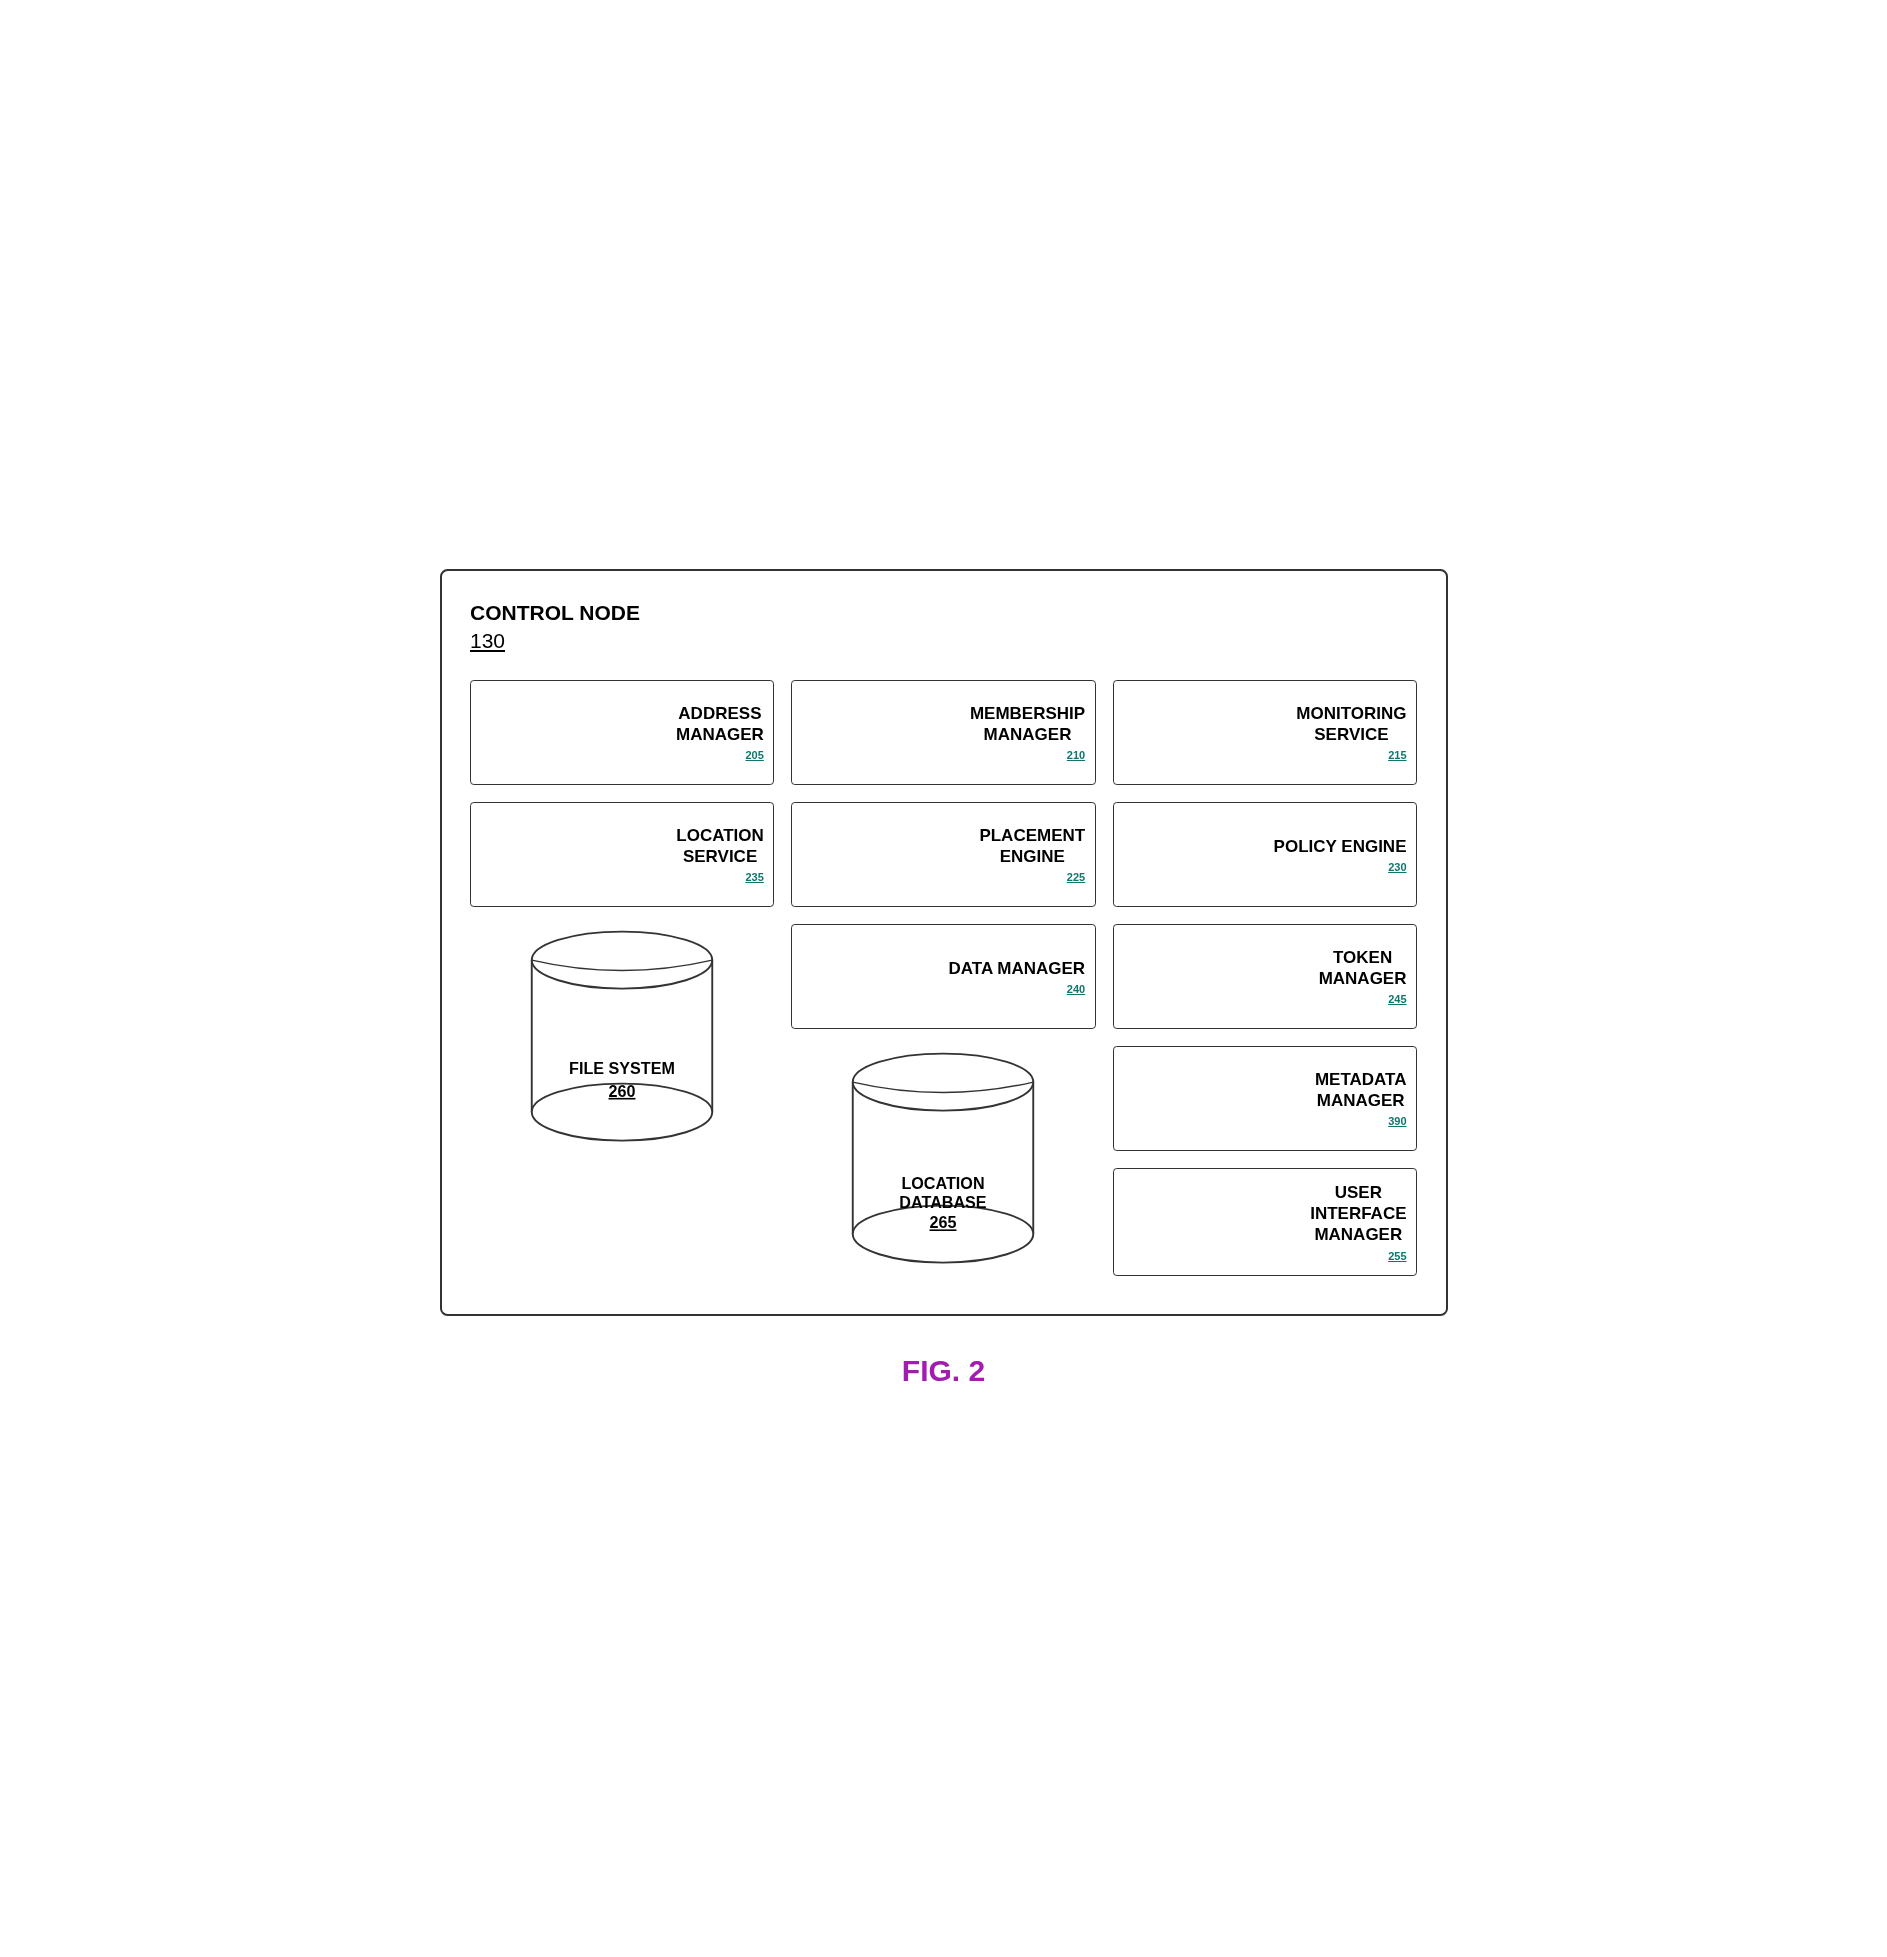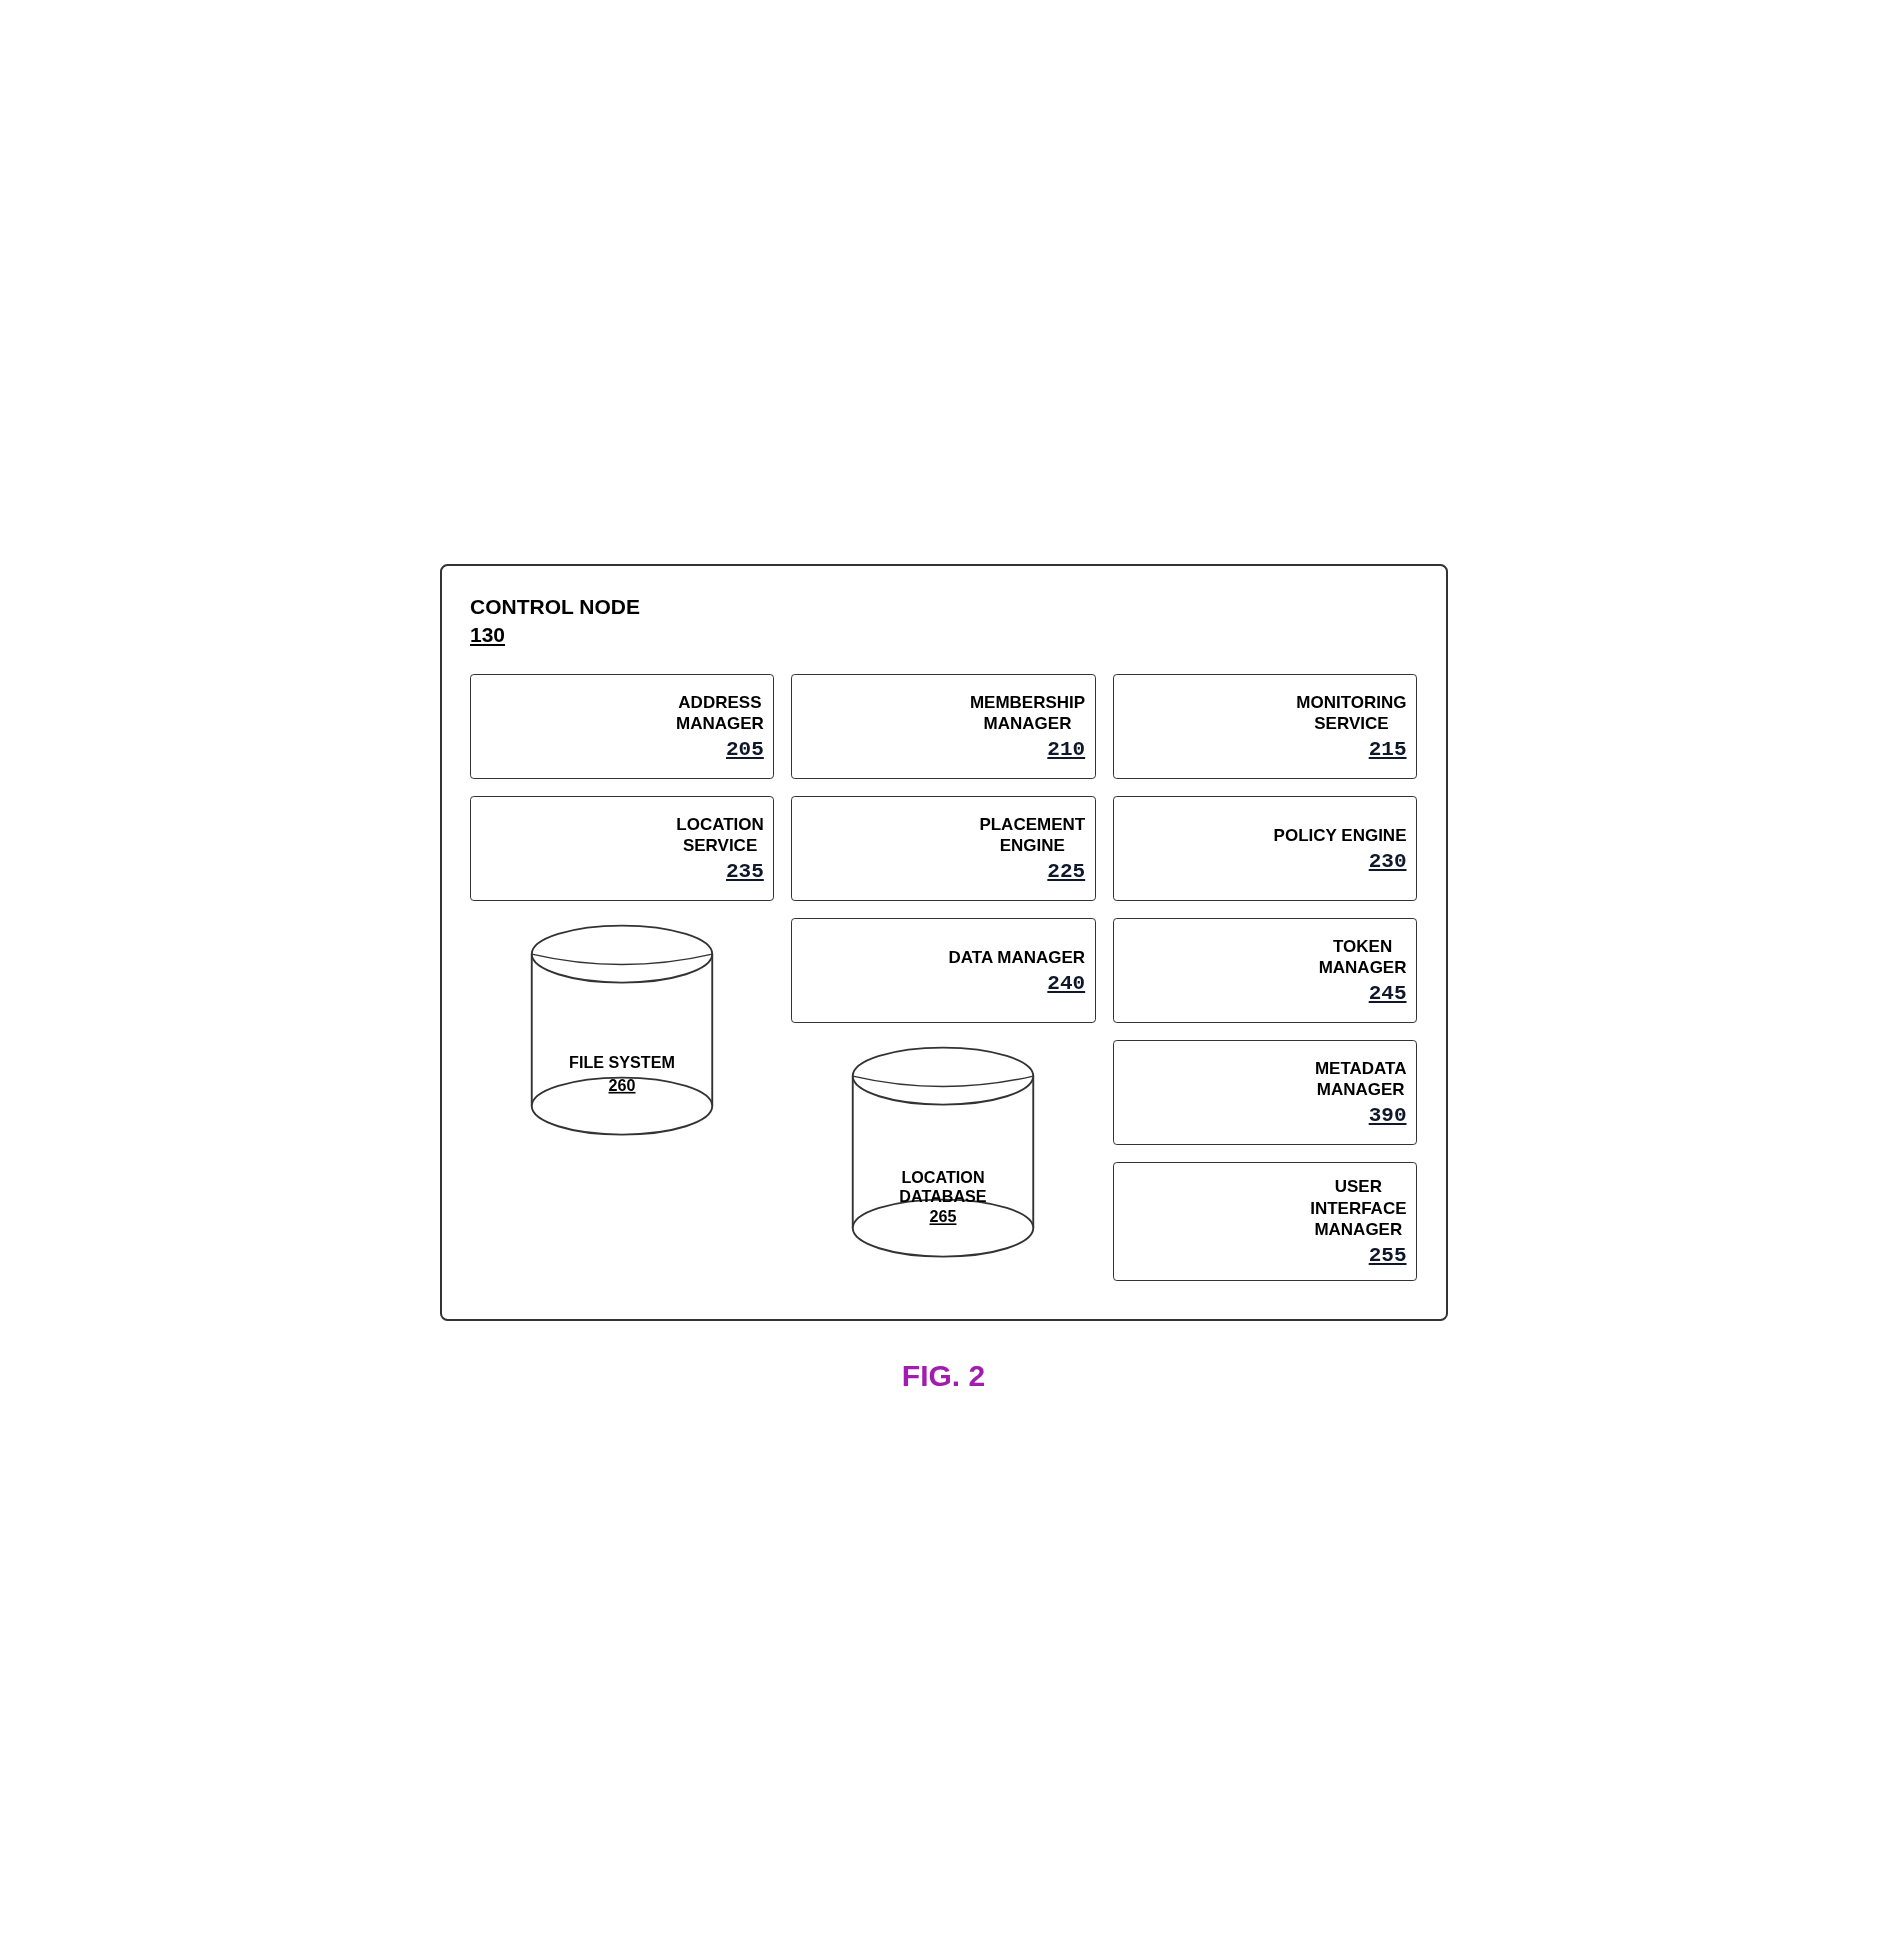--- a/index.html
+++ b/index.html
@@ -27,21 +27,21 @@
     .control-node-label {
       font-size: 21px;
       font-weight: bold;
       color: #000;
       margin-bottom: 3.8px;
       line-height: 1.2;
     }
 
     .control-node-number {
       font-size: 21px;
-      font-weight: bold;
+      font-weight: normal;
       color: #000;
       text-decoration: underline;
       display: block;
       margin-bottom: 27px;
     }
 
     .box {
       border: 1.9px solid #333;
       border-radius: 3.8px;
       padding: 13.3px 9.5px;
@@ -56,26 +56,25 @@
 
     .box-title {
       font-size: 17px;
       font-weight: bold;
       color: #000;
       line-height: 1.25;
       text-transform: uppercase;
     }
 
     .box-number {
-      font-size: 21px;
-      font-weight: bold;
-      color: #0f172a;
+      font-size: 11px;
+      font-weight: bold;
+      color: #0f766e;
       text-decoration: underline;
       margin-top: 3.8px;
-      font-family: Liberation Mono, monospace;
     }
 
     .fig-label {
       font-size: 30px;
       font-weight: bold;
       color: #a21caf;
       margin-top: 38px;
       text-align: center;
     }
 

